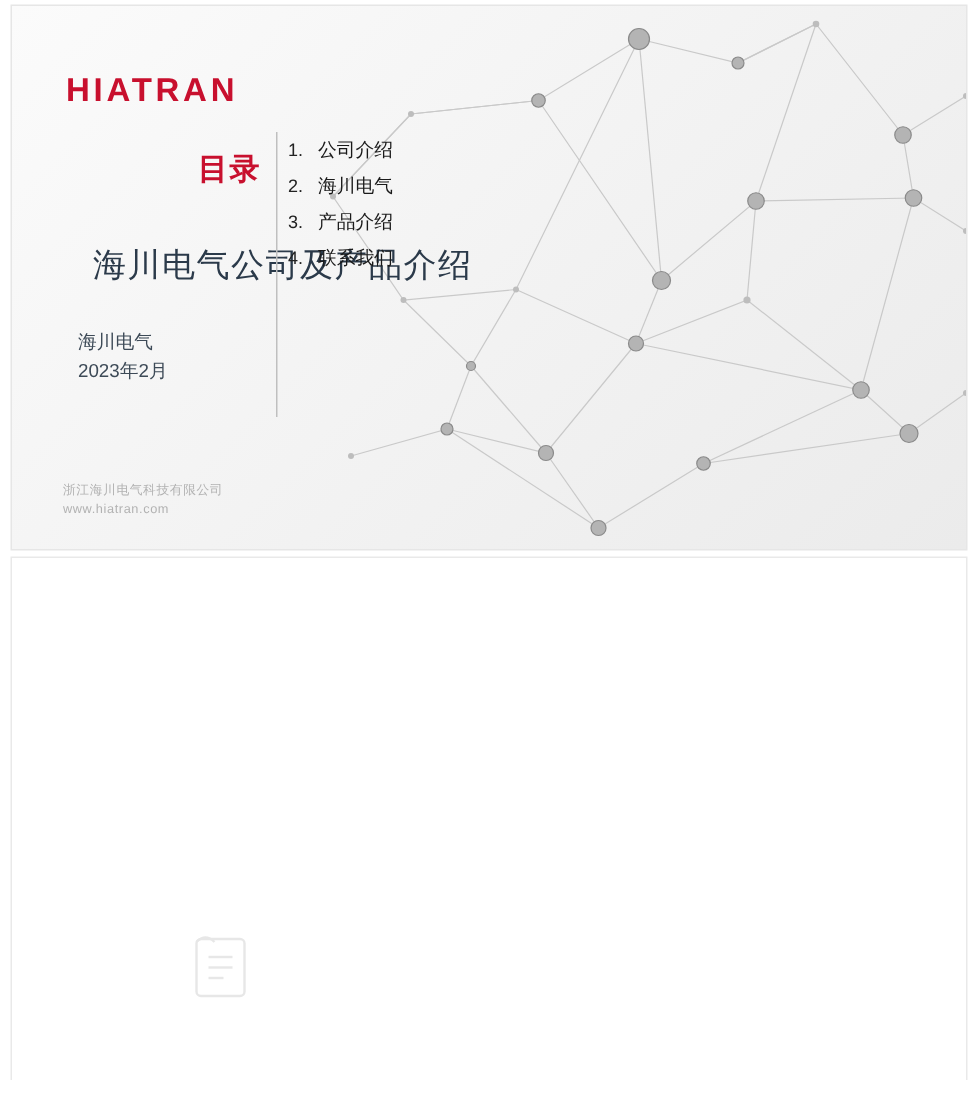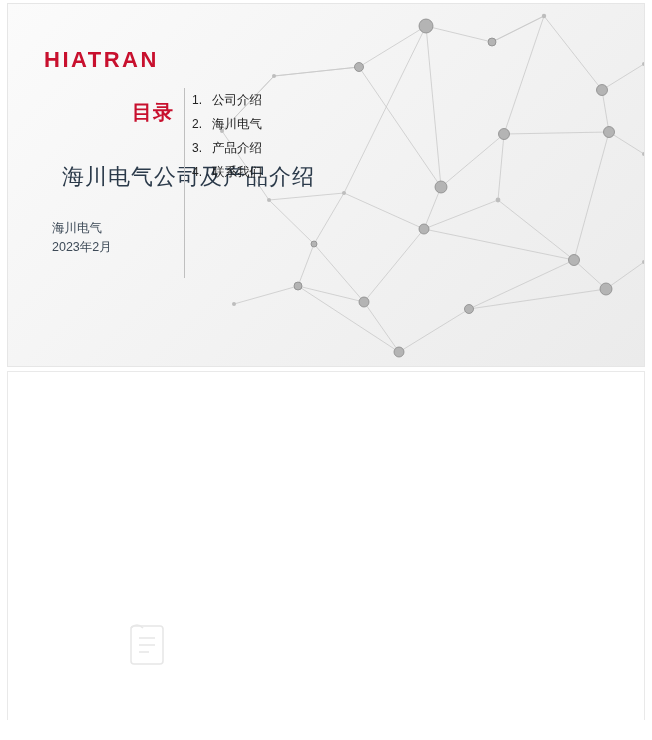--- a/index.html
+++ b/index.html
@@ -212,20 +212,24 @@
 
     <div class="logo">HIATRAN</div>
 
     <div class="slide1-title">海川电气公司及产品介绍</div>
 
     <div class="slide1-sub">
       <div>海川电气</div>
       <div>2023年2月</div>
     </div>
 
+    <div class="slide1-footer">
+      <div>浙江海川电气科技有限公司</div>
+      <div>www.hiatran.com</div>
+    </div>
   </div>
 
   <div class="slide2"></div>
 
   <div class="toc-label">目录</div>
   <div class="toc-divider"></div>
 
   <ul class="toc-list">
     <li>
       <span class="toc-num">1.</span>

